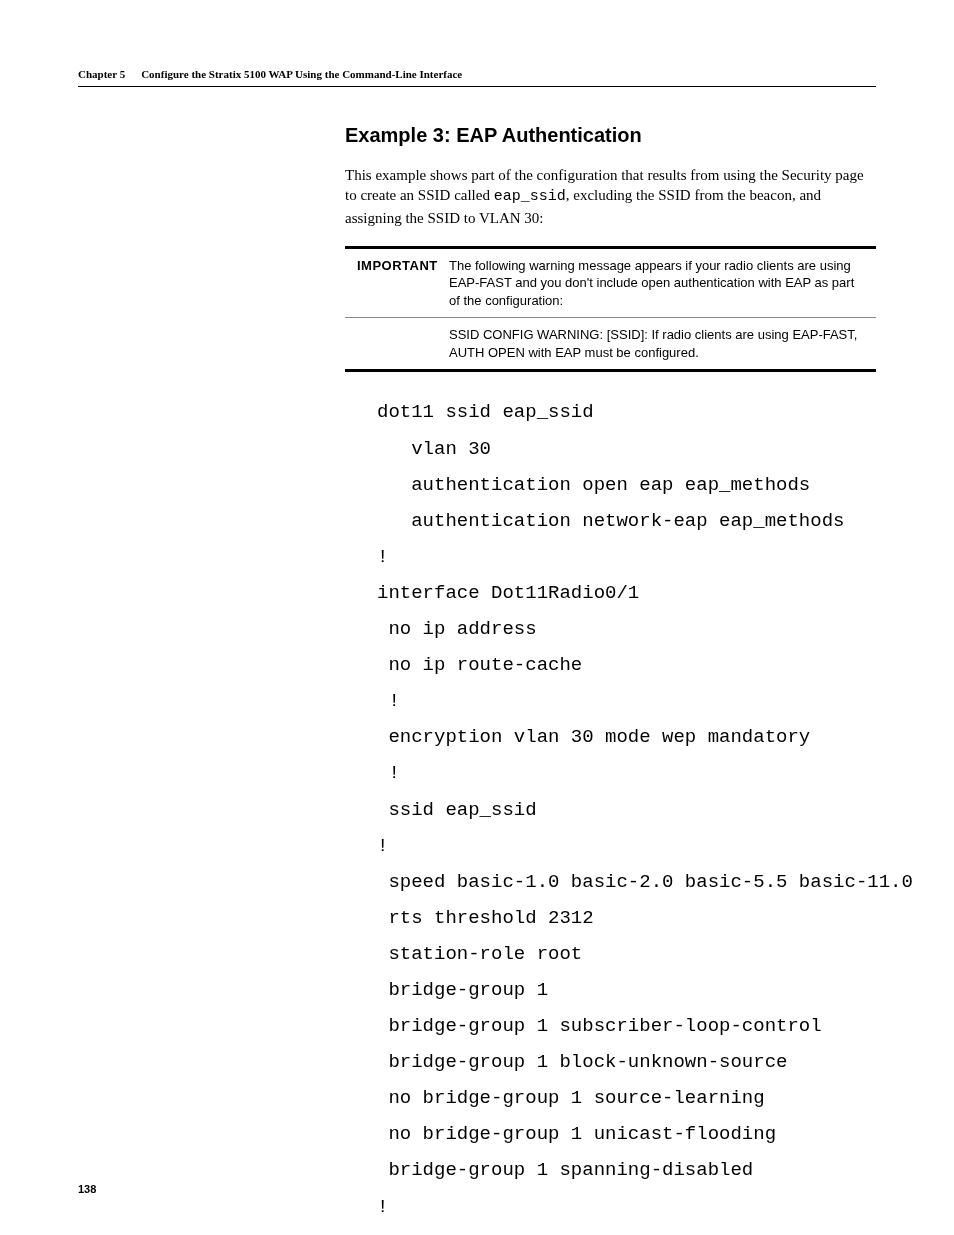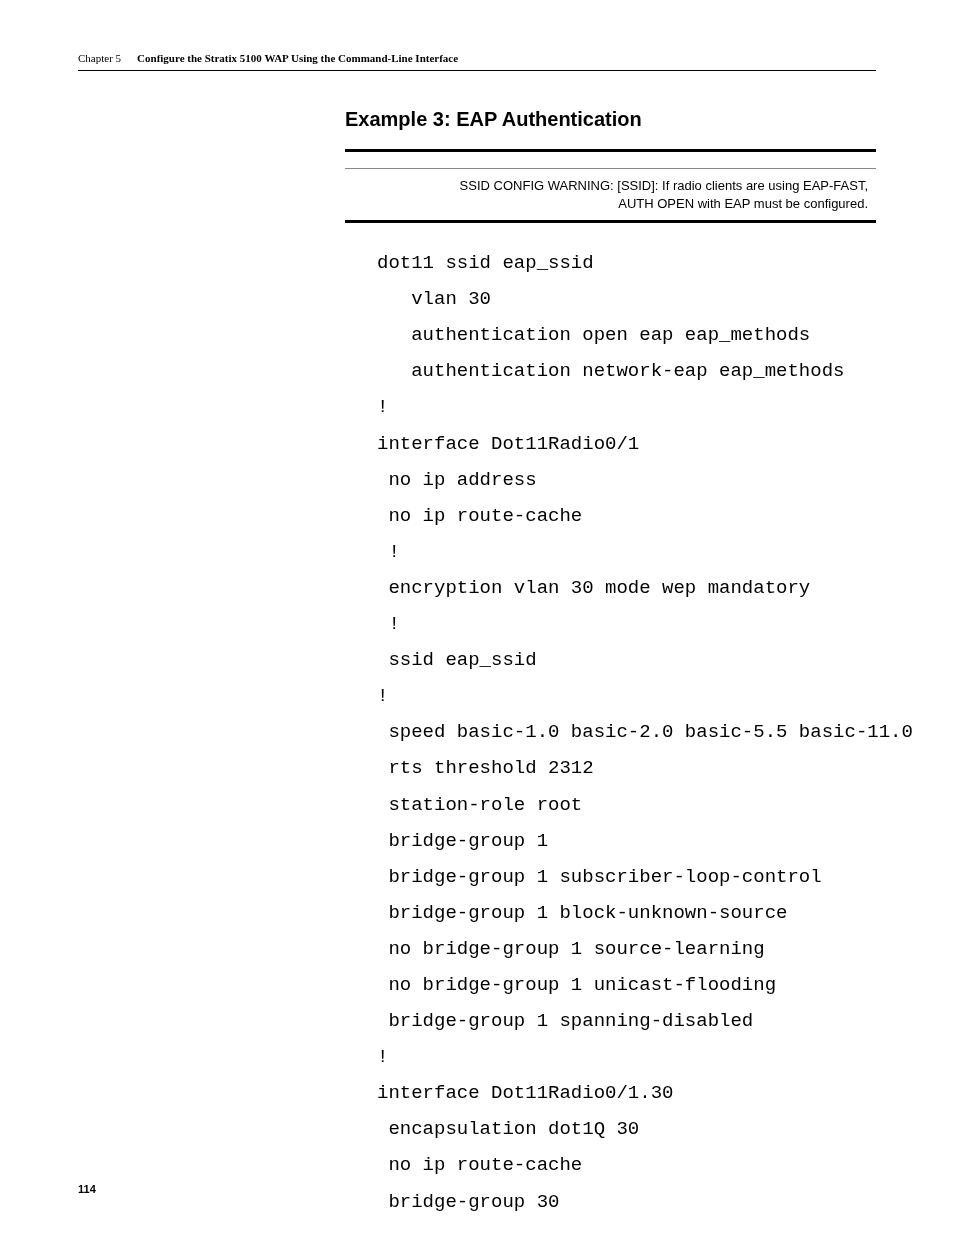--- a/index.html
+++ b/index.html
@@ -16,21 +16,22 @@
     .header {
       padding: 52px 78px 0 78px;
     }
     .header-line {
       display: flex;
       font-size: 11px;
       gap: 16px;
       align-items: baseline;
     }
     .chapter-label {
-      font-weight: normal;
+      font-weight: bold;
+      margin-top: 16px;
     }
     .header-title {
       font-weight: bold;
     }
     .header-rule {
       height: 1px;
       background: #000;
       margin-top: 6px;
     }
     .content {
@@ -71,21 +72,20 @@
       font-weight: bold;
       letter-spacing: 0.5px;
       flex: 0 0 92px;
     }
     .important-text {
       flex: 1;
     }
     .important-text-indent {
       flex: 1;
       margin-left: 92px;
-      text-align: right;
     }
     .code-block {
       font-family: 'Courier New', Courier, monospace;
       font-size: 19px;
       white-space: pre;
       line-height: 1.9;
       margin-left: 32px;
     }
     .footer {
       position: absolute;
@@ -114,23 +114,28 @@
   <div class="header-line">
     <span class="chapter-label">Chapter 5</span>
     <span class="header-title">Configure the Stratix 5100 WAP Using the Command-Line Interface</span>
   </div>
   <div class="header-rule"></div>
 </div>
 
 <div class="content">
   <div class="section-heading">Example 3: EAP Authentication</div>
 
+  <div class="paragraph">
+    <span>This example shows part of the configuration that results from using the Security page to create an SSID called </span><span class="mono-inline">eap_ssid</span><span>, excluding the SSID from the beacon, and assigning the SSID to VLAN 30:</span>
+  </div>
 
   <div class="important-box">
     <div class="important-row important-row1">
+      <div class="important-label">IMPORTANT</div>
+      <div class="important-text">The following warning message appears if your radio clients are using EAP-FAST and you don't include open authentication with EAP as part of the configuration:</div>
     </div>
     <div class="important-row">
       <div class="important-text-indent">SSID CONFIG WARNING: [SSID]: If radio clients are using EAP-FAST, AUTH OPEN with EAP must be configured.</div>
     </div>
   </div>
 
   <div class="code-block">dot11 ssid eap_ssid
    vlan 30
    authentication open eap eap_methods
    authentication network-eap eap_methods
@@ -153,14 +158,14 @@
  no bridge-group 1 unicast-flooding
  bridge-group 1 spanning-disabled
 !
 interface Dot11Radio0/1.30
  encapsulation dot1Q 30
  no ip route-cache
  bridge-group 30</div>
 </div>
 
 <div class="footer">
-  <div class="page-number">114</div>
+  <div class="page-number">138</div>
 </div>
 
 </body></html>

